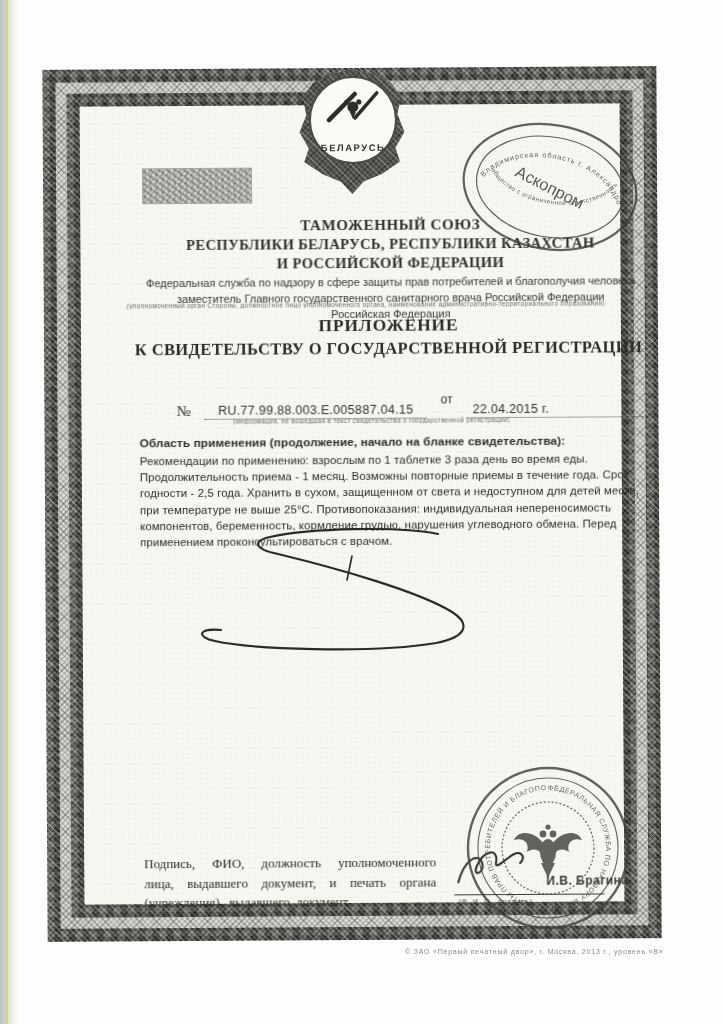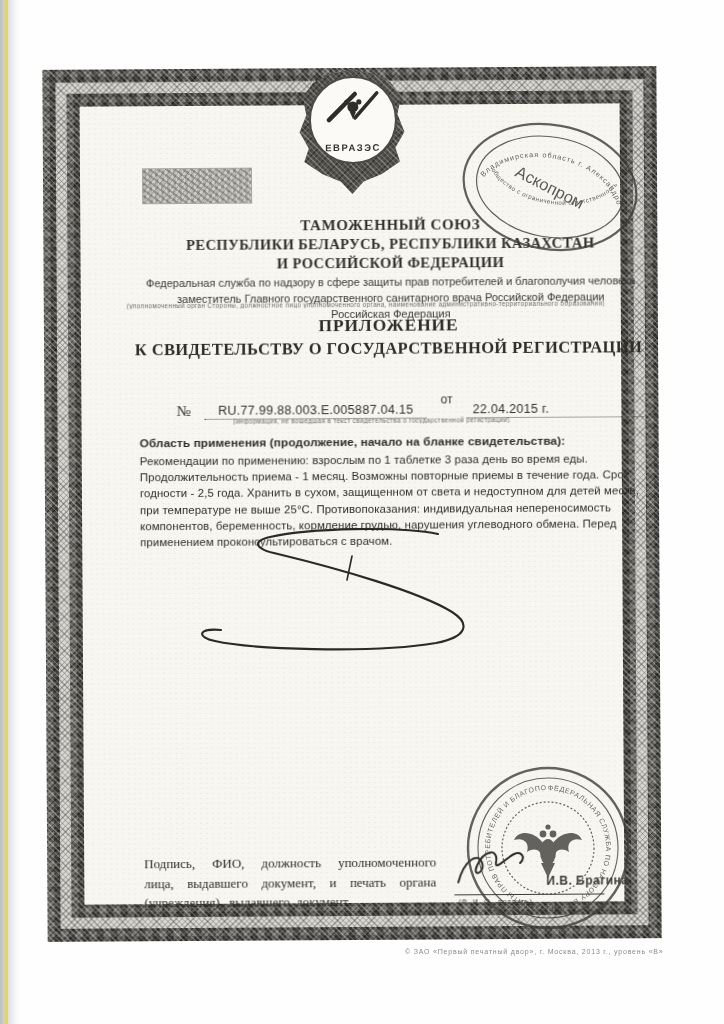--- a/index.html
+++ b/index.html
@@ -182,21 +182,21 @@
         <path d="M-24,14 L2,-12" stroke-width="4.5"></path>
         <path d="M2,12 L24,-13" stroke-width="3.5"></path>
       </g>
       <g fill="#2f2d29">
         <circle cx="0" cy="1" r="5.5"></circle>
         <circle cx="-6" cy="-4" r="2.6"></circle>
         <circle cx="6" cy="-4" r="2.6"></circle>
         <path d="M-3,6 L0,13 L3,6 Z"></path>
       </g>
     </svg>
-    <div class="emblem-label">ЕВРАЗЭС</div>
+    <div class="emblem-label">БЕЛАРУСЬ</div>
   </div>
 </div>
 
 <svg class="stamp-svg" style="left:455px;top:105px;" width="190" height="165" viewBox="-95 -82 190 165">
   <g transform="rotate(10)">
     <ellipse cx="0" cy="0" rx="87" ry="62" fill="none" stroke="#3c3b37" stroke-width="2.2"></ellipse>
     <ellipse cx="0" cy="0" rx="74" ry="50" fill="none" stroke="#3c3b37" stroke-width="1.2"></ellipse>
     <path id="ovalTop" d="M -70,8 A 72,48 0 0 1 70,8" fill="none"></path>
     <path id="ovalBot" d="M -66,-14 A 70,46 0 0 0 66,-14" fill="none"></path>
     <text font-size="7.2" fill="#3c3b37" letter-spacing="1">

